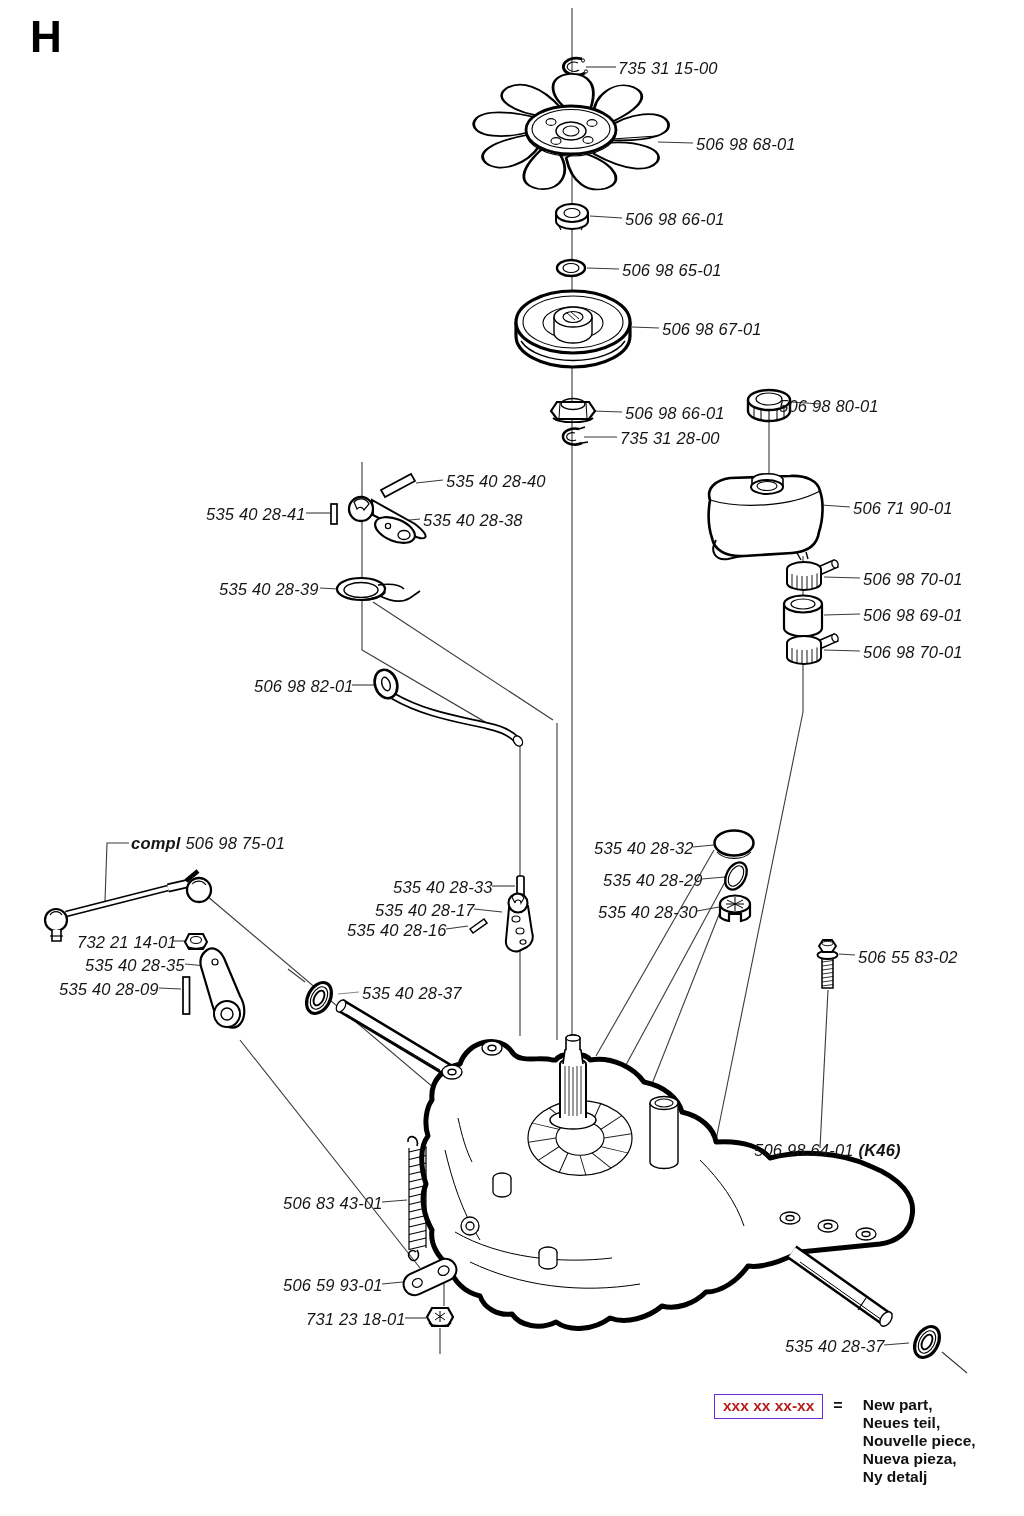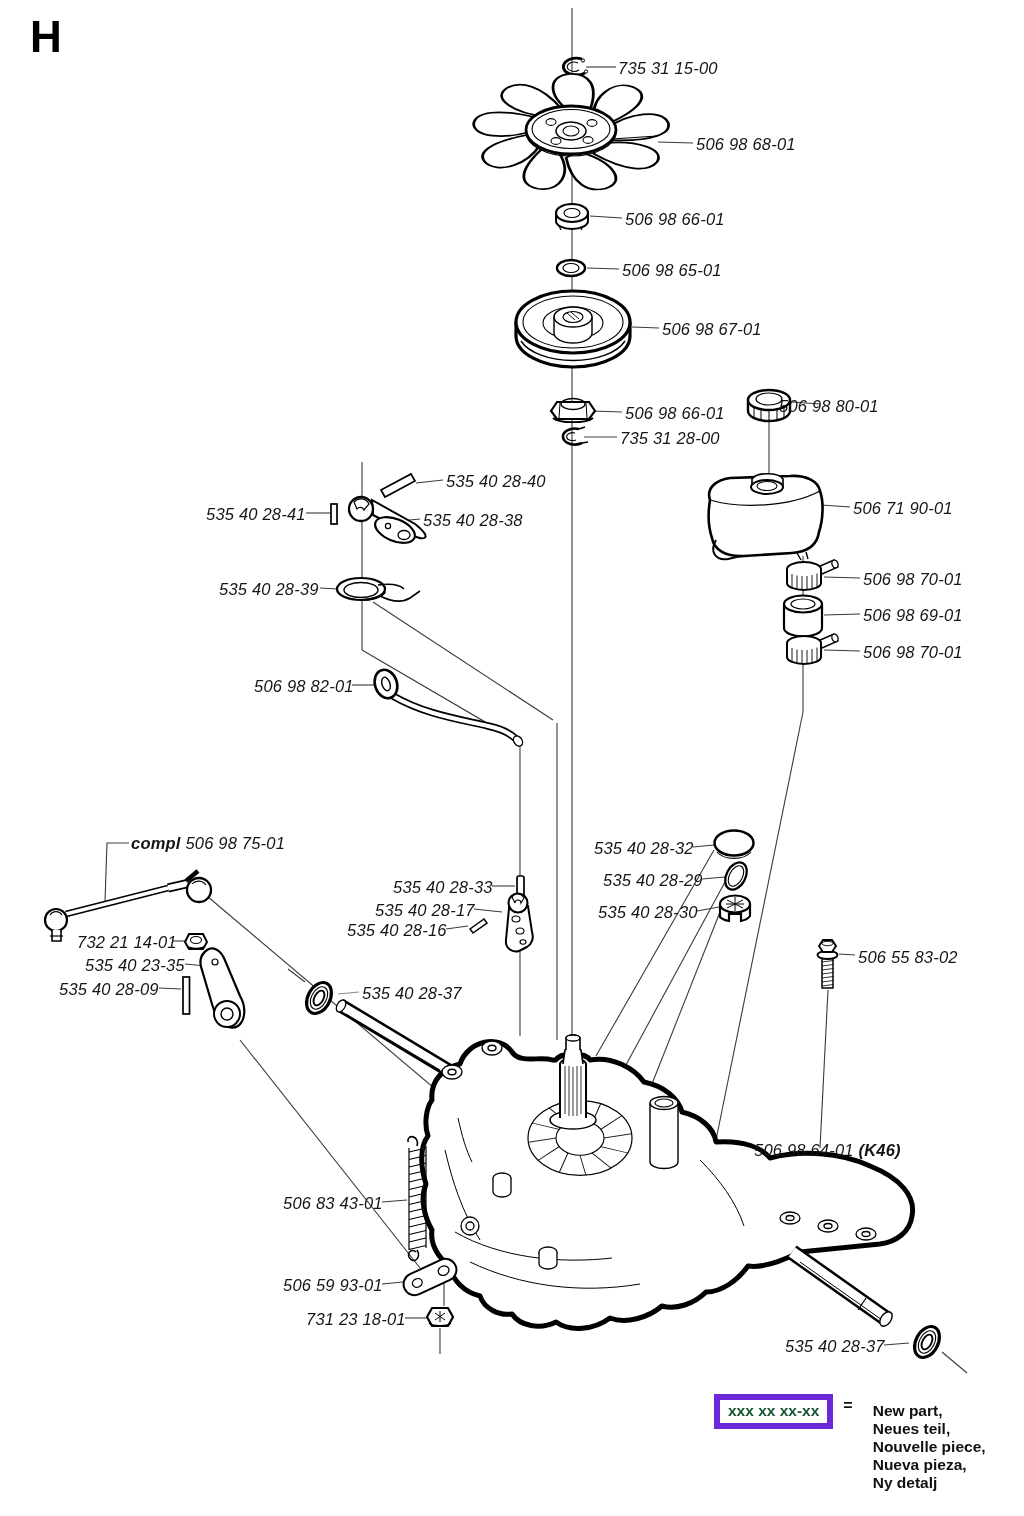--- a/index.html
+++ b/index.html
@@ -4,23 +4,23 @@
 <style>
   html,body{margin:0;padding:0;background:#ffffff;}
   #page{position:relative;width:1024px;height:1516px;background:#ffffff;overflow:hidden;
         font-family:"Liberation Sans","DejaVu Sans",sans-serif;}
   #art{position:absolute;left:0;top:0;}
   .lbl{position:absolute;font-size:16.5px;line-height:18px;color:#151515;white-space:nowrap;
        letter-spacing:0.2px;font-style:italic;}
   .b{font-weight:bold;text-align:right;}
   #section-letter{position:absolute;left:30px;top:12px;font-size:44px;font-weight:bold;color:#000;}
   #legend{position:absolute;left:714px;top:1394px;display:flex;align-items:flex-start;}
-  #legend .code-box{border:6px solid #6d28d9;padding:2px 8px 3px 8px;font-size:15.5px;font-weight:bold;color:#14532d;}
+  #legend .code-box{border:1px solid #6d28d9;padding:2px 8px 3px 8px;font-size:15.5px;font-weight:bold;color:#b91c1c;}
   #legend .eq{margin:3px 8px 0 10px;font-size:16px;font-weight:bold;color:#111;}
-  #legend .lines{margin-left:12px;margin-top:8px;font-size:15.5px;font-weight:bold;color:#111;line-height:18px;}
+  #legend .lines{margin-left:12px;margin-top:2px;font-size:15.5px;font-weight:bold;color:#111;line-height:18px;}
 </style>
 </head>
 <body>
 
 <div id="page">
 
 <svg id="art" width="1024" height="1516" viewBox="0 0 1024 1516">
   <defs>
     <path id="bladeP" d="M 36,-8 C 58,-34 90,-40 97,-18 C 101,0 84,14 40,12 C 34,6 33,-2 36,-8 Z"></path>
     <line id="finL" x1="24" y1="0" x2="52" y2="-6"></line>
@@ -472,21 +472,21 @@
 <div class="lbl" style="left:206px;top:505px">535 40 28-41</div>
 <div class="lbl" style="left:423px;top:511px">535 40 28-38</div>
 <div class="lbl" style="left:219px;top:580px">535 40 28-39</div>
 <div class="lbl" style="left:853px;top:499px">506 71 90-01</div>
 <div class="lbl" style="left:863px;top:570px">506 98 70-01</div>
 <div class="lbl" style="left:863px;top:606px">506 98 69-01</div>
 <div class="lbl" style="left:863px;top:643px">506 98 70-01</div>
 <div class="lbl" style="left:254px;top:677px">506 98 82-01</div>
 <div class="lbl" style="left:131px;top:834px"><span class="b">compl</span> <span>506 98 75-01</span></div>
 <div class="lbl" style="left:77px;top:933px">732 21 14-01</div>
-<div class="lbl" style="left:85px;top:956px">535 40 23-35</div>
+<div class="lbl" style="left:85px;top:956px">535 40 28-35</div>
 <div class="lbl" style="left:59px;top:980px">535 40 28-09</div>
 <div class="lbl" style="left:393px;top:878px">535 40 28-33</div>
 <div class="lbl" style="left:375px;top:901px">535 40 28-17</div>
 <div class="lbl" style="left:347px;top:921px">535 40 28-16</div>
 <div class="lbl" style="left:594px;top:839px">535 40 28-32</div>
 <div class="lbl" style="left:603px;top:871px">535 40 28-29</div>
 <div class="lbl" style="left:598px;top:903px">535 40 28-30</div>
 <div class="lbl" style="left:858px;top:948px">506 55 83-02</div>
 <div class="lbl" style="left:362px;top:984px">535 40 28-37</div>
 <div class="lbl" style="left:754px;top:1141px"><span>506 98 64-01</span> <span class="b">(K46)</span></div>

